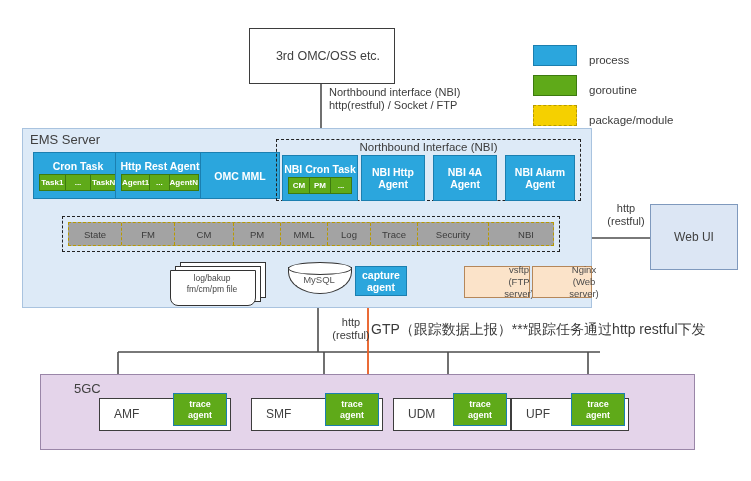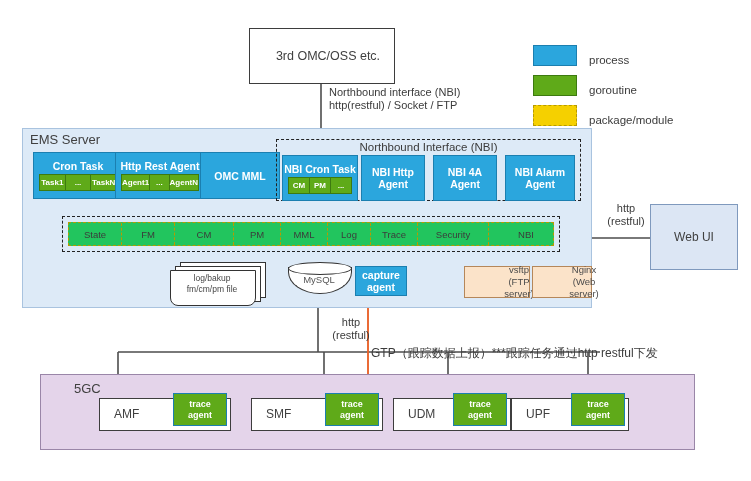--- a/index.html
+++ b/index.html
@@ -40,21 +40,21 @@
   #ems-title{left:30px;top:132px;font-size:13px;color:#404040;}
 
   
   .dashed{
     border:1.6px dashed #222;background:transparent;
   }
 
   
   #module-bar{
     left:68px;top:222px;width:486px;height:24px;
-    background:#22c55e;border:1.5px dashed #b89a00;
+    background:#a3a3a3;border:1.5px dashed #b89a00;
     display:flex;align-items:stretch;
   }
   #module-bar .mod{
     flex:0 0 auto;display:flex;align-items:center;justify-content:center;
     font-size:9.5px;color:#3b3b3b;border-right:1.2px dashed #b89a00;
   }
   #module-bar .mod:last-child{border-right:none;}
 
   
   #gc-panel{
@@ -103,21 +103,21 @@
     font-size:9.5px;line-height:12px;text-align:center;padding-left:44px;
   }
 
   
   #webui{left:650px;top:204px;width:88px;height:66px;
     background:#dce6f4;border:1.3px solid #7f99bd;
     display:flex;align-items:center;justify-content:center;
     font-size:12px;color:#404040;}
 
   .lbl{position:absolute;font-size:11px;color:#3b3b3b;line-height:13px;}
-  .lbl.sm{font-size:12px;margin-top:24px;}
+  .lbl.sm{font-size:14px;}
   svg.ov{position:absolute;left:0;top:0;width:751px;height:481px;overflow:visible;}
 </style>
 </head>
 <body>
 
 <div class="canvas">
 
   <svg class="ov">
     <defs>
       <marker id="arrB" markerWidth="7" markerHeight="7" refX="5.5" refY="3" orient="auto">

